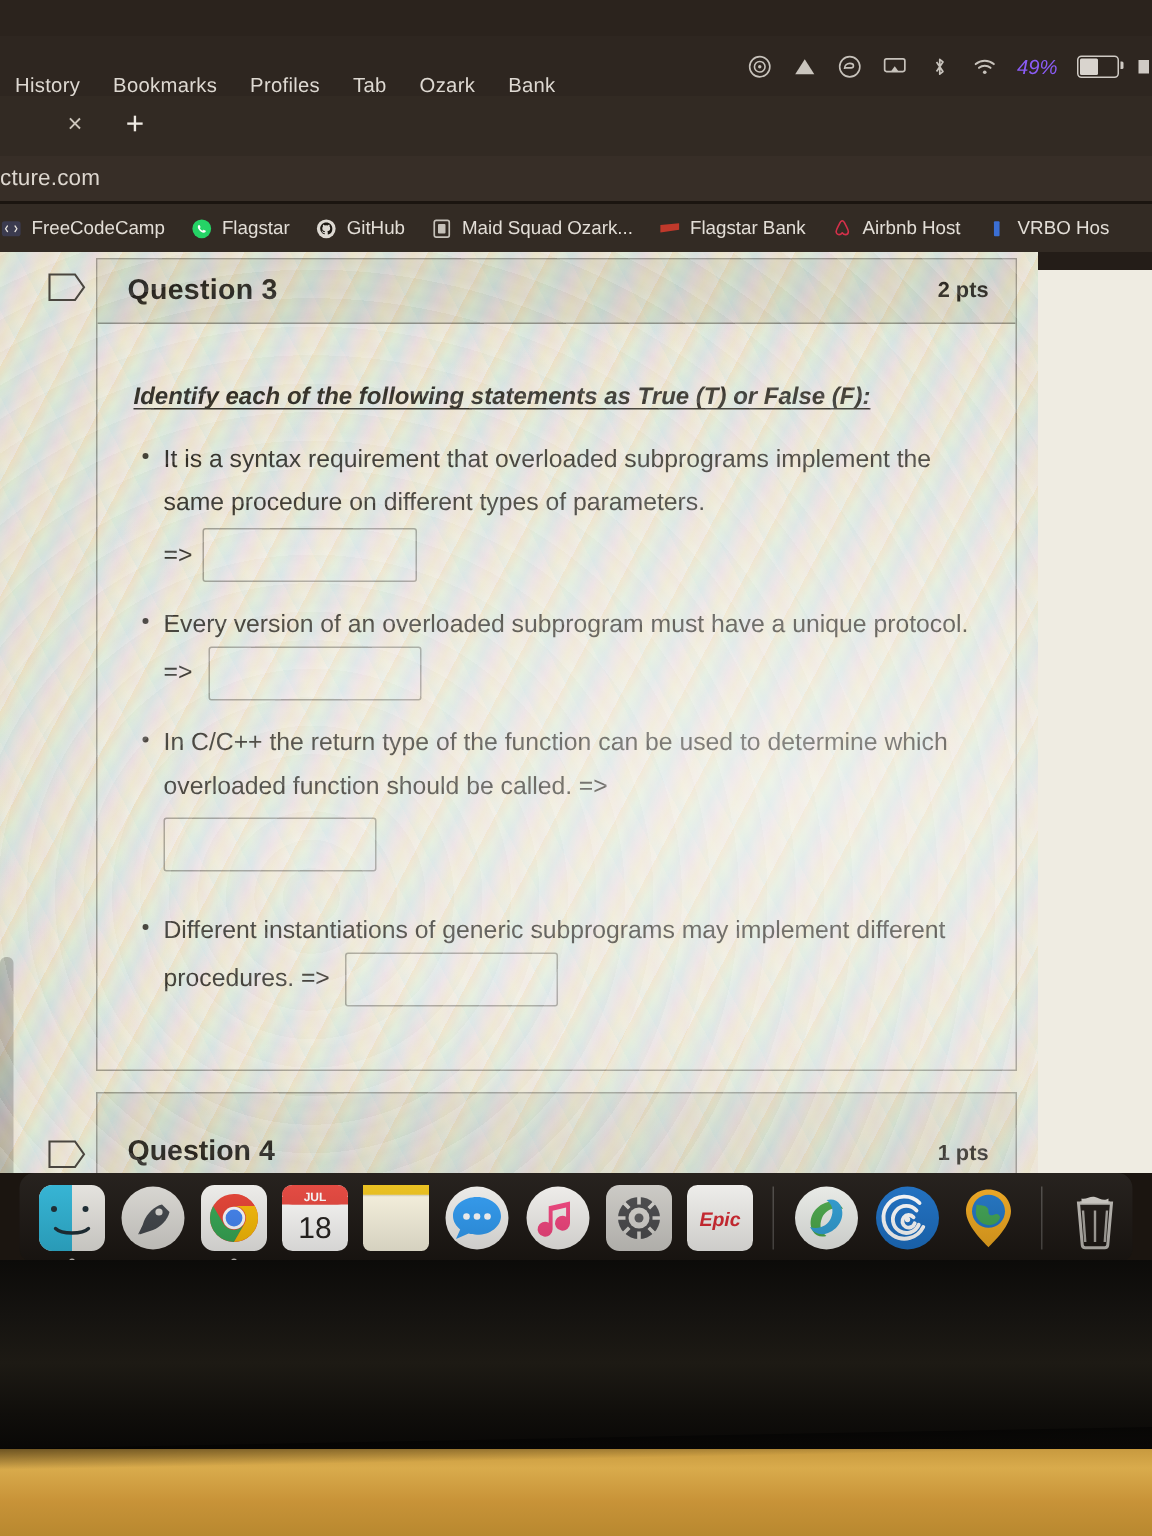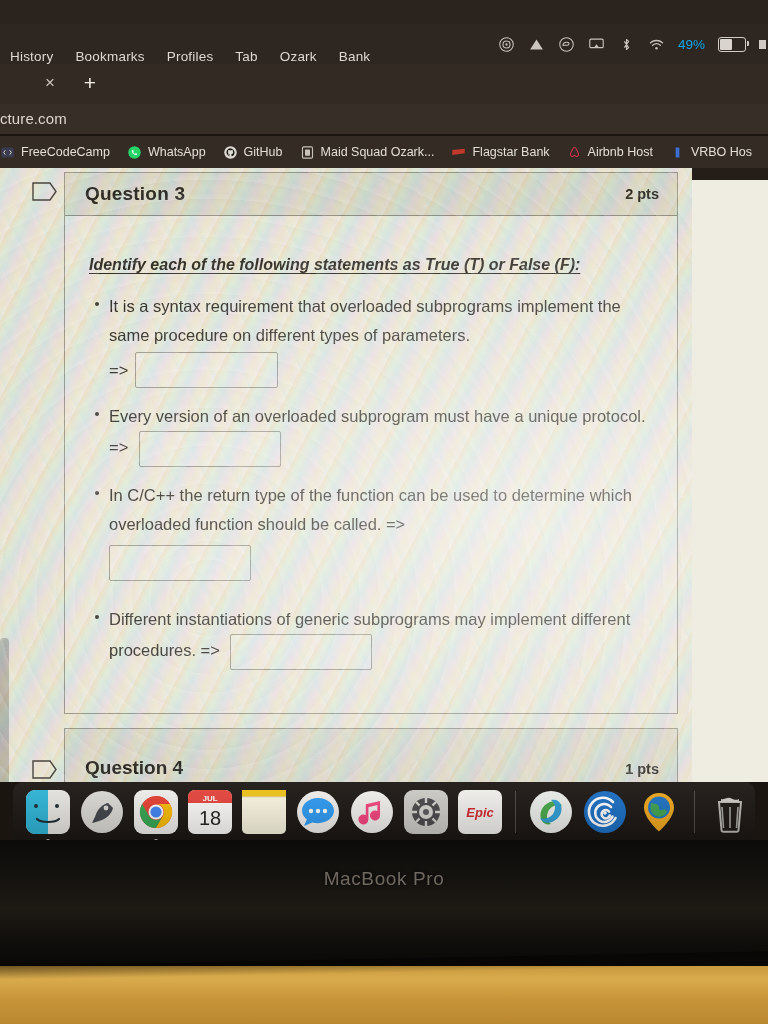--- a/index.html
+++ b/index.html
@@ -37,21 +37,21 @@
   
   #menubar{
     position:absolute;left:0;top:24px;width:768px;height:40px;
     background:#2e2620;display:flex;align-items:flex-end;
   }
   #menubar-top-pad{position:absolute;left:0;top:0;width:768px;height:24px;background:#2b231d;}
   .menu-items{display:flex;align-items:center;gap:22px;padding-left:10px;}
   .menu-item{color:#ded9d2;font-size:13.5px;letter-spacing:.2px;white-space:nowrap;}
   .menu-right{position:absolute;right:0;top:0;height:40px;display:flex;align-items:center;gap:13px;padding-right:2px;}
   .sicon{width:17px;height:17px;display:block;opacity:.92;}
-  .battery-pct{color:#0ea5e9;font-size:13.5px;}
+  .battery-pct{color:#8b5cf6;font-size:13.5px;font-style:italic;}
   .battery-shell{
     width:26px;height:13px;border:1.6px solid #cfcac4;border-radius:3px;position:relative;
   }
   .battery-shell:after{
     content:"";position:absolute;right:-4px;top:3.5px;width:2px;height:5px;background:#cfcac4;border-radius:0 1px 1px 0;
   }
   .battery-fill{position:absolute;left:1px;top:1px;bottom:1px;width:48%;background:#d9d4ce;border-radius:1px;}
   .edge-dot{width:7px;height:9px;background:#cfcac4;}
 
   
@@ -225,21 +225,21 @@
         <rect x="2" y="4" width="20" height="16" rx="3" fill="#3b3b4f"></rect>
         <path d="M8 9 L6 12 L8 15 M16 9 L18 12 L16 15" fill="none" stroke="#e8e4dd" stroke-width="1.4" stroke-linecap="round"></path>
       </svg>
       <span class="bm-label">FreeCodeCamp</span>
     </span>
     <span class="bm">
       <svg class="bm-ico" viewBox="0 0 24 24">
         <circle cx="12" cy="12" r="10" fill="#25d366"></circle>
         <path d="M8.5 8.3c.5-.6 1.2-.4 1.5.2l.6 1.3c.2.4 0 .7-.3 1-.4.4-.3.8 0 1.3.5.8 1.2 1.4 2 1.7.5.2.9.1 1.2-.3.3-.4.6-.5 1-.3l1.3.7c.6.3.7 1 .2 1.5-1.2 1.2-3 .9-4.8-.3-1.8-1.2-3.2-3-3.4-4.6-.1-.9.1-1.6.7-2.2z" fill="#fff"></path>
       </svg>
-      <span class="bm-label">WhatsApp</span>
+      <span class="bm-label">Flagstar</span>
     </span>
     <span class="bm">
       <svg class="bm-ico" viewBox="0 0 24 24">
         <circle cx="12" cy="12" r="10" fill="#dedad3"></circle>
         <path d="M12 5.2c-3.6 0-6.5 2.9-6.5 6.5 0 2.9 1.9 5.3 4.4 6.2.3.1.4-.1.4-.3v-1.2c-1.8.4-2.2-.8-2.2-.8-.3-.8-.7-1-.7-1-.6-.4 0-.4 0-.4.7 0 1 .7 1 .7.6 1 1.6.7 2 .6 0-.4.2-.7.4-.9-1.5-.2-3-.7-3-3.2 0-.7.3-1.3.7-1.8-.1-.2-.3-.9.1-1.8 0 0 .6-.2 1.8.7a6 6 0 0 1 3.2 0c1.2-.9 1.8-.7 1.8-.7.4.9.2 1.6.1 1.8.4.5.7 1.1.7 1.8 0 2.5-1.5 3-3 3.2.2.2.4.6.4 1.3v1.9c0 .2.1.4.5.3a6.5 6.5 0 0 0 4.4-6.2c0-3.6-2.9-6.5-6.5-6.5z" fill="#1c1812"></path>
       </svg>
       <span class="bm-label">GitHub</span>
     </span>
     <span class="bm">
       <svg class="bm-ico" viewBox="0 0 24 24">
@@ -462,16 +462,15 @@
         <path d="M12 12h20" stroke="#bdbab4" stroke-width="2"></path>
         <path d="M14 17l1.5 21M22 17v21M30 17l-1.5 21" stroke="#a9a6a0" stroke-width="1.6"></path>
         <path d="M13 9c3 1 6-2 9-1s6 3 9 1v3H13z" fill="#cfccc6"></path>
       </svg>
     </span>
 
   </div>
   <div id="dock-overlay"></div>
 
   <div id="bezel"></div>
-  <div id="bezel-label">MacBook Pro</div>
   <div id="desk"></div>
 
 </div>
 
 </body></html>

